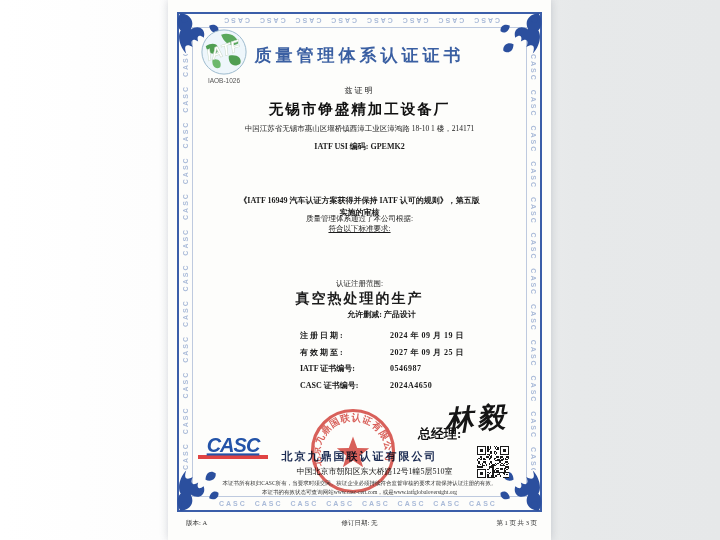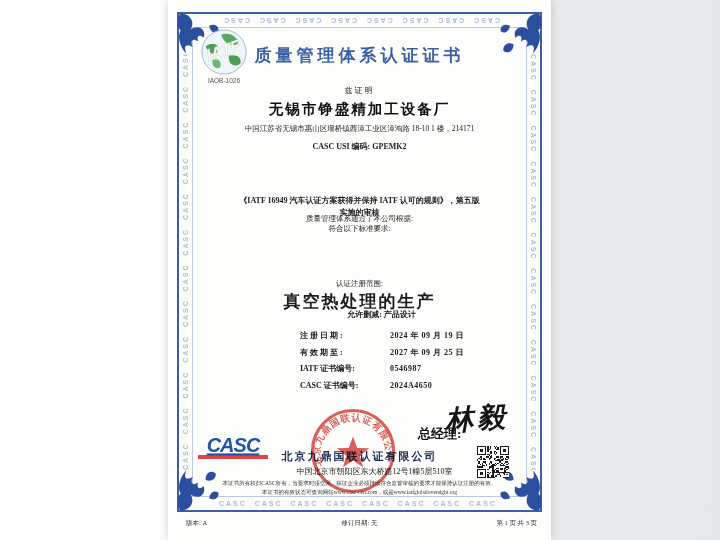--- a/index.html
+++ b/index.html
@@ -43,24 +43,24 @@
   .iaob{position:absolute;left:18px;top:77px;width:76px;text-align:center;
         font-family:"Liberation Sans","DejaVu Sans",sans-serif;font-size:6.5px;color:#555;}
   .title{top:44px;font-size:17px;font-weight:bold;color:#3a5fa2;letter-spacing:4px;}
   .certify{top:85px;font-size:8px;letter-spacing:2px;}
   .company{top:100px;font-size:14.5px;font-weight:bold;letter-spacing:2px;color:#111;}
   .addr{top:124px;font-size:7.5px;color:#222;}
   .usi{top:141px;font-size:8px;font-weight:bold;}
   .intro{top:182px;font-size:7.5px;margin-top:32px;}
   .rules1{top:195px;font-size:8px;font-weight:bold;}
   .rules2{top:207px;font-size:8px;font-weight:bold;}
-  .conform{top:224px;font-size:7.5px;}
+  .conform{top:224px;font-size:7.5px;text-decoration:underline;}
   .standard{top:235px;font-size:16px;font-weight:bold;letter-spacing:1px;color:#101010;}
   .scopeLabel{top:279px;font-size:7.5px;}
-  .scopeValue{top:290px;font-size:17px;font-weight:bold;letter-spacing:2px;}
+  .scopeValue{top:290px;font-size:14px;font-weight:bold;letter-spacing:2px;}
   .exclusion{top:309px;font-size:8px;font-weight:bold;padding-left:44px;}
   .details{position:absolute;left:132px;top:328px;font-size:8px;font-weight:bold;color:#1a1a1a;}
   .details .row{height:16.5px;line-height:16.5px;white-space:nowrap;}
   .details .lab{display:inline-block;width:88px;text-align:left;}
   .details .val{display:inline-block;letter-spacing:.5px;}
   
   .cascLogo{position:absolute;left:30px;top:436px;width:70px;text-align:center;
             font-family:"Liberation Sans","DejaVu Sans",sans-serif;}
   .cascLogo .txt{font-size:20px;font-weight:bold;font-style:italic;color:#2353a8;
                  letter-spacing:-1px;line-height:18px;display:block;transform:scaleY(1.05);text-decoration:underline;}
@@ -121,21 +121,21 @@
     <path d="M60,58 C76,54 88,62 84,74 C72,84 58,76 60,58Z" fill="#4f9e52"></path>
     <path d="M26,66 C38,62 46,70 42,82 C32,88 24,78 26,66Z" fill="#6cb86c"></path>
     <text x="50" y="58" text-anchor="middle" transform="rotate(-18 50 50)" font-family="Liberation Sans, sans-serif" font-size="34" font-weight="bold" font-style="italic" fill="#ffffff" stroke="#c8d8c8" stroke-width="1">IATF</text>
   </svg>
   <div class="iaob">IAOB-1026</div>
 
   <div class="ctr title">质量管理体系认证证书</div>
   <div class="ctr certify">兹证明</div>
   <div class="ctr company">无锡市铮盛精加工设备厂</div>
   <div class="ctr addr">中国江苏省无锡市惠山区堰桥镇西漳工业区漳鸿路 18-10  1 楼，214171</div>
-  <div class="ctr usi">CASC USI 编码: GPEMK2</div>
+  <div class="ctr usi">IATF USI 编码: GPEMK2</div>
 
   <div class="ctr intro">质量管理体系通过了本公司根据:</div>
   <div class="ctr rules1">《IATF 16949 汽车认证方案获得并保持 IATF 认可的规则》，第五版</div>
   <div class="ctr rules2">实施的审核</div>
   <div class="ctr conform">符合以下标准要求:</div>
 
   <div class="ctr scopeLabel">认证注册范围:</div>
   <div class="ctr scopeValue">真空热处理的生产</div>
   <div class="ctr exclusion">允许删减: 产品设计</div>
 

